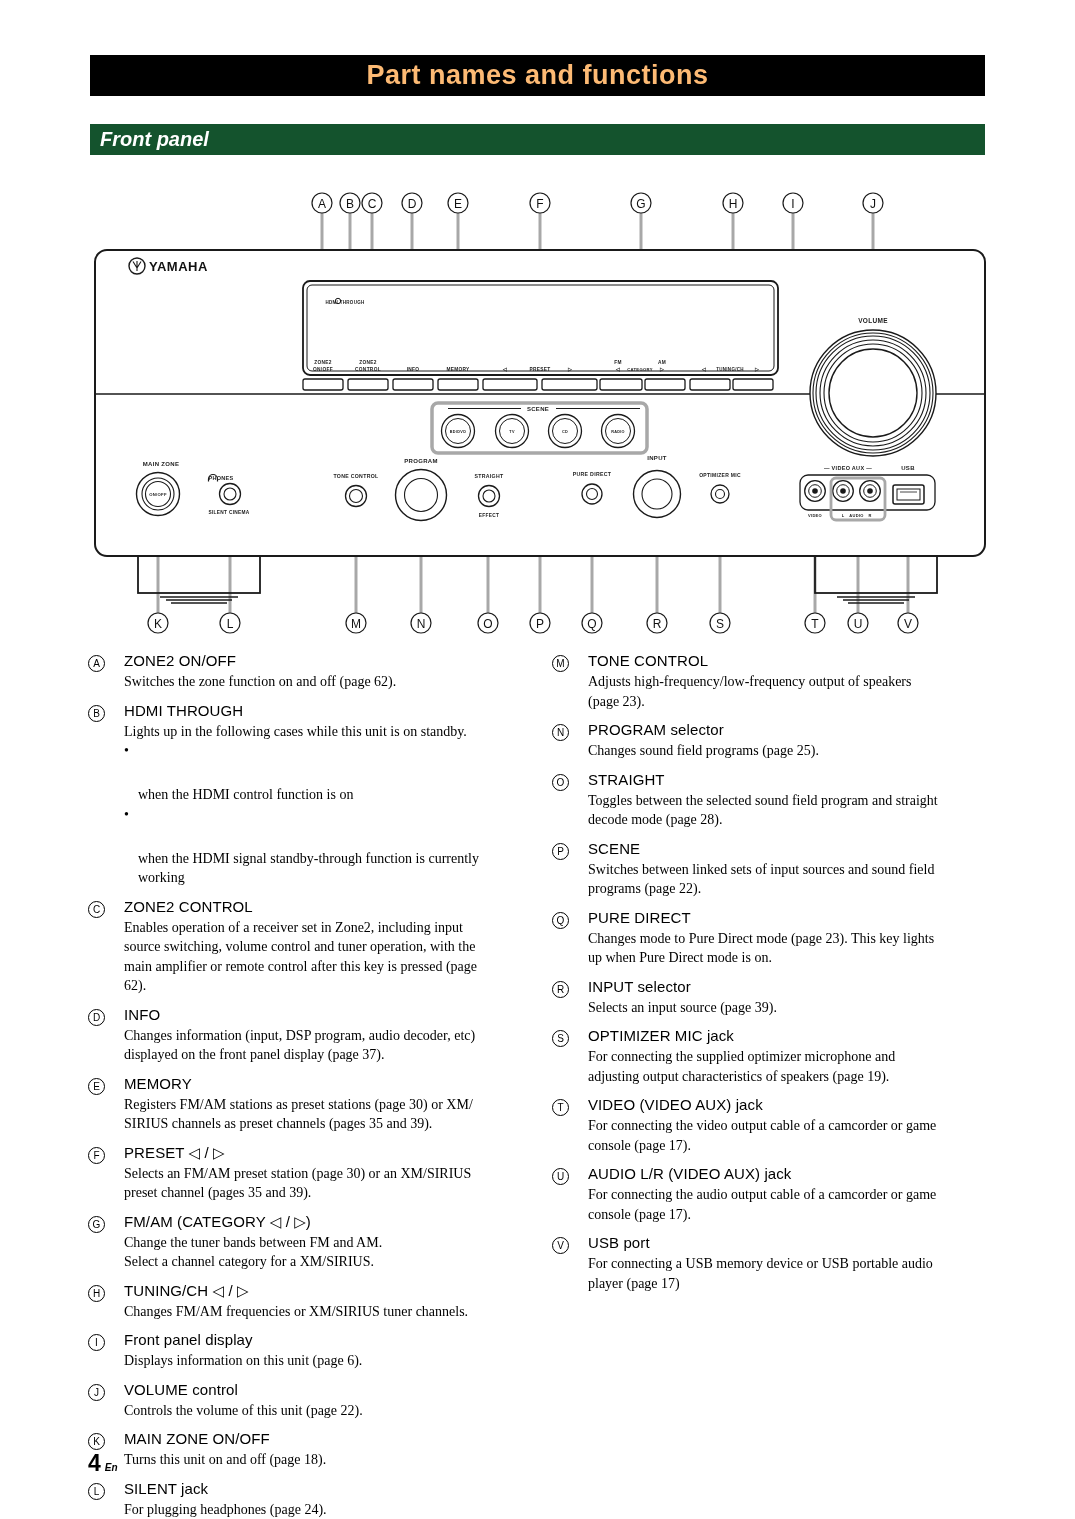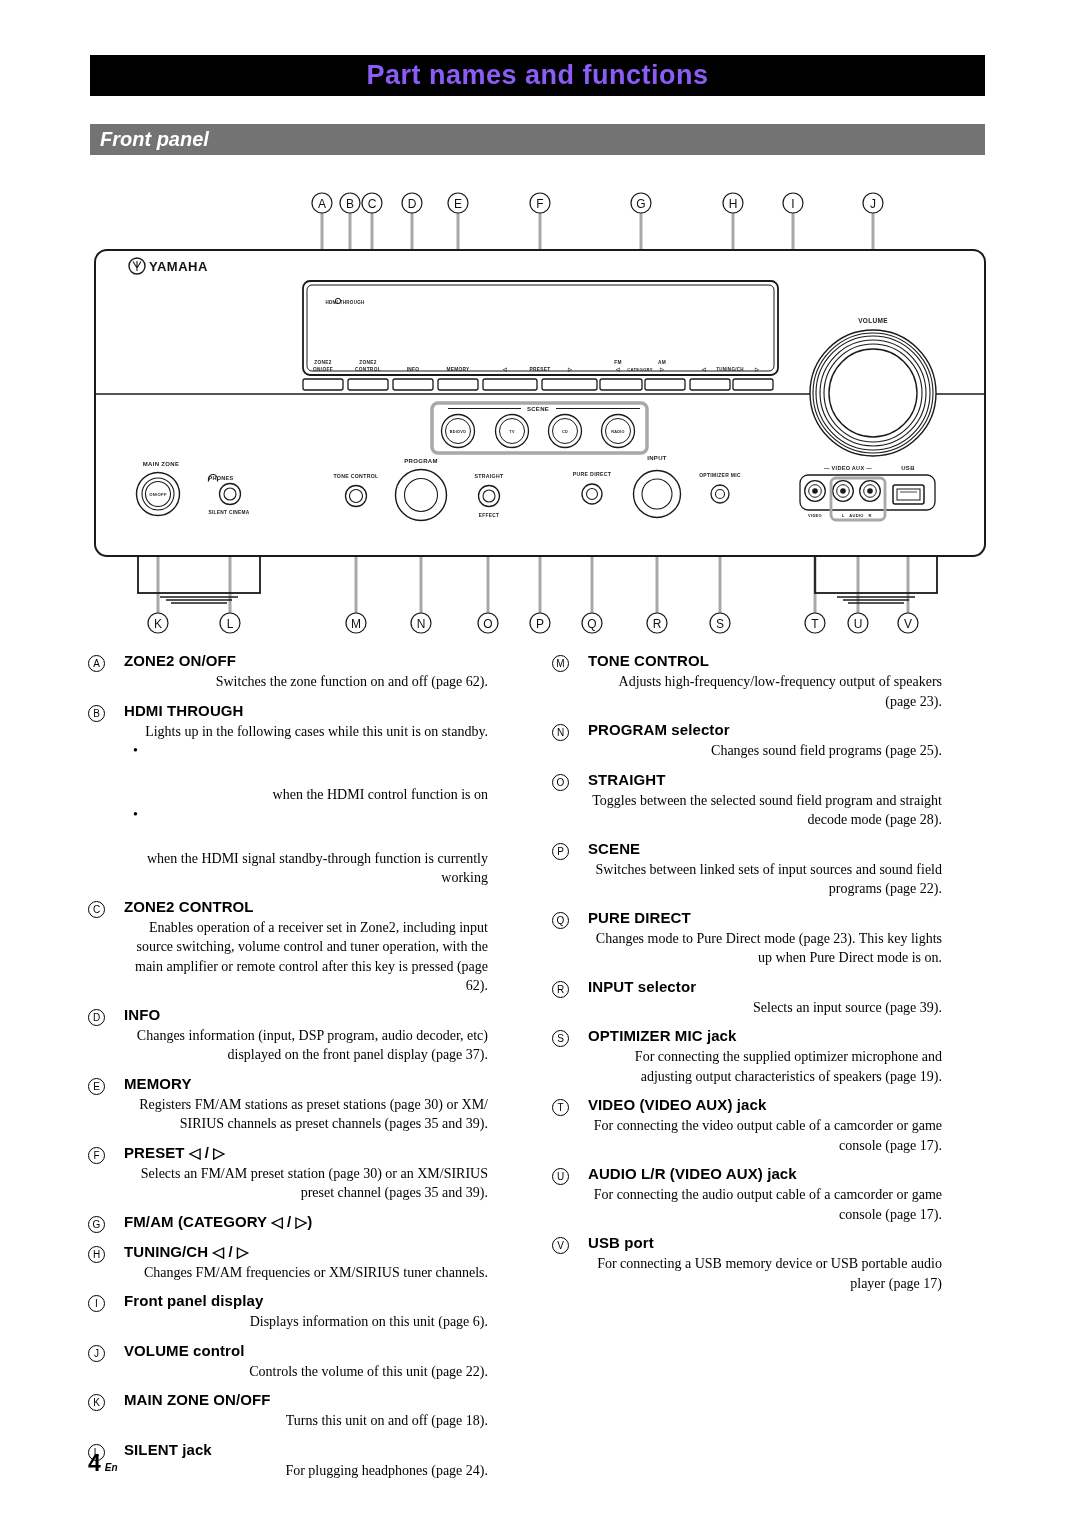--- a/index.html
+++ b/index.html
@@ -2,26 +2,26 @@
 <html><head>
 <meta charset="utf-8">
 <style>
   html,body { margin:0; padding:0; background:#ffffff; }
   .page {
     position:relative; width:1075px; height:1519px; background:#fff;
     font-family:"Liberation Sans", sans-serif; color:#000; overflow:hidden;
   }
   .title-bar {
     position:absolute; left:90px; top:55px; width:895px; height:41px;
-    background:#000; color:#8b5cf6; font-size:27px; font-weight:bold;
+    background:#000; color:#fdba74; font-size:27px; font-weight:bold;
     text-align:center; line-height:41px; letter-spacing:0.5px;
   }
   .section-bar {
     position:absolute; left:90px; top:124px; width:895px; height:31px;
-    background:#737373; color:#fff; font-size:20px; font-weight:bold;
+    background:#14532d; color:#fff; font-size:20px; font-weight:bold;
     font-style:italic; line-height:31px; padding-left:10px; box-sizing:border-box;
   }
   svg.diagram { position:absolute; left:0; top:0; }
 
   
   .co   { stroke:#a8a8a8; stroke-width:3; fill:none; }
   .hl   { stroke:#a8a8a8; fill:none; }
   .bk   { stroke:#1a1a1a; fill:#fff; }
   .bkn  { stroke:#1a1a1a; fill:none; }
   .ltr  { font-size:12px; font-weight:normal; text-anchor:middle; fill:#111; }
@@ -37,23 +37,23 @@
   .col { position:absolute; top:652px; }
   .col-left  { left:88px;  width:400px; }
   .col-right { left:552px; width:390px; }
   .def-item { display:flex; margin-bottom:10px; }
   .letter-cell { width:36px; flex:none; padding-top:1px; }
   .circle-letter {
     display:inline-block; width:15px; height:15px; border:1px solid #000;
     border-radius:50%; font-size:10px; line-height:15px; text-align:center;
   }
   .def-content { flex:1; }
-  .def-title { font-size:15px; font-weight:bold; line-height:17px; margin-bottom:3px;
+  .def-title { font-size:15px; font-weight:normal; line-height:17px; margin-bottom:3px;
                letter-spacing:0.1px; }
-  .def-body { font-family:"Liberation Serif", serif; font-size:14px; line-height:19.5px;text-align:right; }
+  .def-body { font-family:"Liberation Serif", serif; font-size:14px; line-height:19.5px; }
   .body-line { }
   .bullet-line { display:flex; }
   .bullet-line .bullet { width:14px; flex:none; }
   .bullet-line .bullet-text { flex:1;margin-top:44px; }
 
   .footer { position:absolute; left:88px; top:1450px; display:flex; align-items:baseline; }
   .footer .pagenum { font-size:23px; font-weight:bold; }
   .footer .lang { font-size:10px; font-weight:bold; font-style:italic; margin-left:4px; }
 </style>
 </head>
@@ -461,20 +461,24 @@
           </div>
       </div>
     </div>
 
     <div class="def-item">
       <div class="letter-cell">
         <span class="circle-letter">G</span>
       </div>
       <div class="def-content">
         <div class="def-title">FM/AM (CATEGORY ◁ / ▷)</div>
+        <div class="def-body">
+            <div class="body-line">Change the tuner bands between FM and AM.</div>
+            <div class="body-line">Select a channel category for a XM/SIRIUS.</div>
+          </div>
       </div>
     </div>
 
     <div class="def-item">
       <div class="letter-cell">
         <span class="circle-letter">H</span>
       </div>
       <div class="def-content">
         <div class="def-title">TUNING/CH ◁ / ▷</div>
         <div class="def-body">

